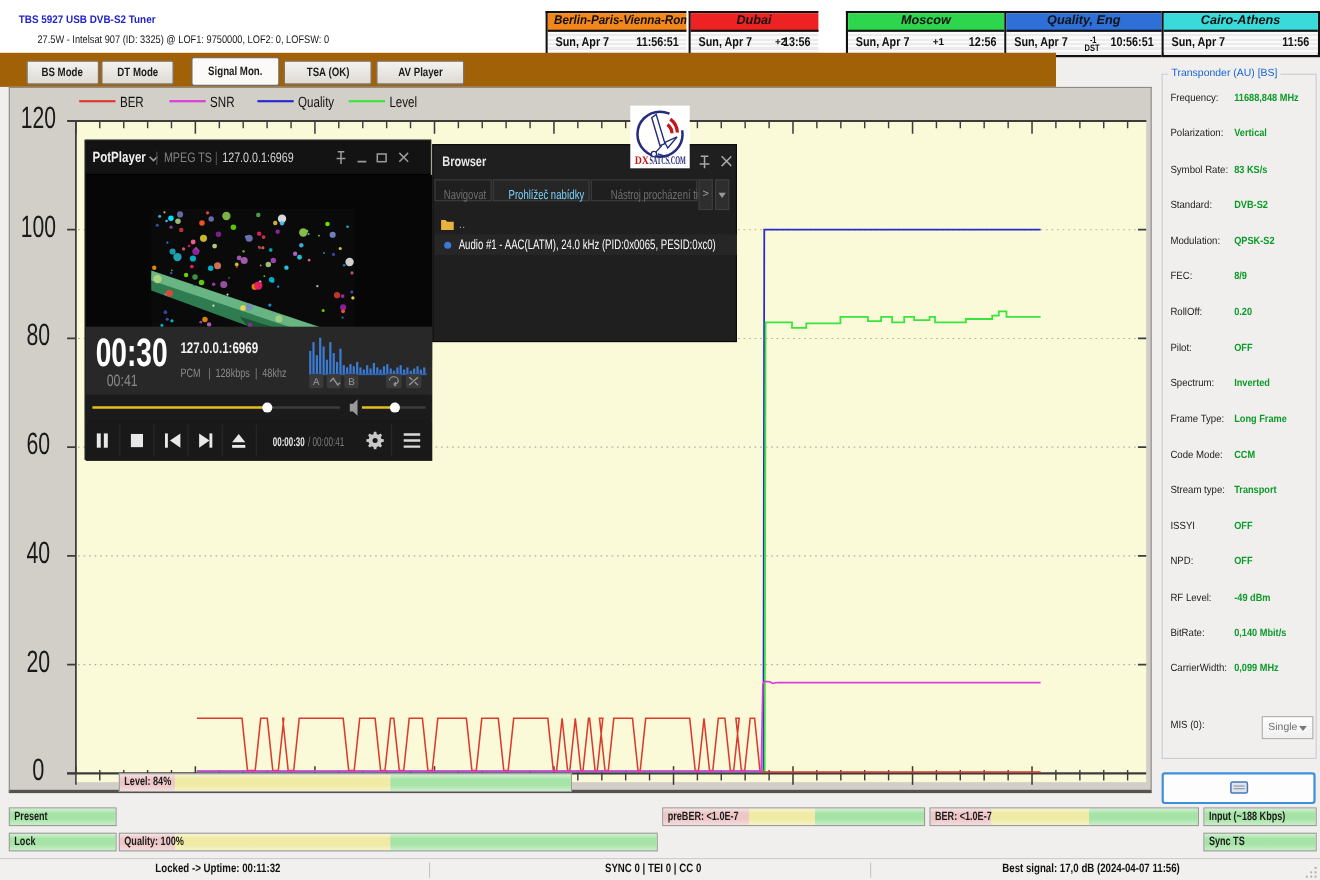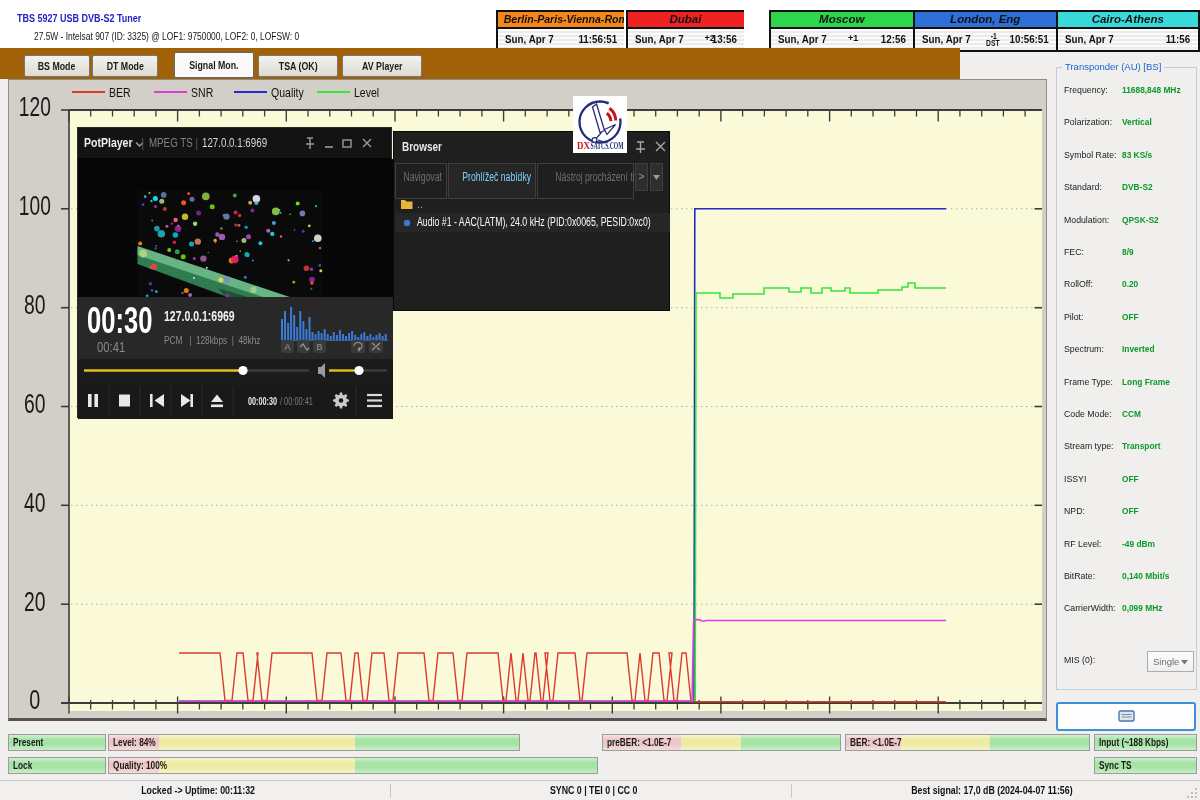--- a/index.html
+++ b/index.html
@@ -27,21 +27,21 @@
 .legt{position:absolute;top:85px;font-size:13.5px;color:#111;transform:scaleX(.78);transform-origin:left;white-space:nowrap}
 
 #pot{position:absolute;left:77px;top:127px;width:315px;height:291px;background:#121212;border:1px solid #2a2a2a}
 #pot .tb{position:absolute;left:0;top:0;width:100%;height:31px;background:#131313;border-bottom:1px solid #000}
 #pot .vid{position:absolute;left:0;top:31px;width:315px;height:138px;background:#060606}
 #pot .inf{position:absolute;left:0;top:169px;width:315px;height:62px;background:#282828}
 #pot .seek{position:absolute;left:0;top:231px;width:315px;height:23px;background:#1b1b1b}
 #pot .ctl{position:absolute;left:0;top:254px;width:315px;height:37px;background:#191919}
 
 #brw{position:absolute;left:393px;top:131px;width:277px;height:180px;background:#1f1f1f;border:1px solid #0a0a0a}
-.btab{position:absolute;top:31px;height:36px;border:1px solid #3f3f3f;background:#1f1f1f;color:#6f6f6f;font-size:12px;text-align:center}
+.btab{position:absolute;top:31px;height:20px;border:1px solid #3f3f3f;background:#1f1f1f;color:#6f6f6f;font-size:12px;text-align:center}
 .btab span{display:inline-block;transform:scaleX(.72);white-space:nowrap;line-height:26px}
 
 #tpanel{position:absolute;left:1056px;top:67px;width:141px;height:623px;border:1px solid #c5cdd8}
 .tlab{position:absolute;left:1064px;font-size:9.5px;color:#1a1a1a;white-space:nowrap;transform:scaleX(.92);transform-origin:left}
 .tval{position:absolute;left:1122px;font-size:9.5px;font-weight:bold;color:#0a9a28;white-space:nowrap;transform:scaleX(.88);transform-origin:left}
 
 .pbar{position:absolute;height:17px;border:1px solid #9c9c9c;overflow:hidden;background:#ddd}
 .gloss{position:absolute;left:0;top:0;width:100%;height:100%;background:linear-gradient(180deg,rgba(255,255,255,.5),rgba(255,255,255,0) 30%,rgba(255,255,255,0) 62%,rgba(255,255,255,.4))}
 .ptxt{position:absolute;left:4px;top:1px;font-size:11px;font-weight:bold;transform:scaleX(.75);transform-origin:left;white-space:nowrap}
 
@@ -73,21 +73,21 @@
       </div>
       <div class="clkcol" style="left:769.0px;width:143.5px">
 <div class="clkttl" style="background:#2ed64e"><span style="transform:scaleX(1);display:inline-block;white-space:nowrap">Moscow</span></div>
 <div class="clktime">
           <span class="cdate">Sun, Apr 7</span>
           <span class="off">+1</span>
           <span class="ctime">12:56</span>
         </div>
       </div>
       <div class="clkcol" style="left:912.5px;width:143.5px">
-<div class="clkttl" style="background:#2e6fd8"><span style="transform:scaleX(1);display:inline-block;white-space:nowrap">London, Eng</span></div>
+<div class="clkttl" style="background:#2e6fd8"><span style="transform:scaleX(1);display:inline-block;white-space:nowrap">Quality, Eng</span></div>
 <div class="clktime">
           <span class="cdate">Sun, Apr 7</span>
           <span class="dst"><span class="dstm1">-1</span>DST</span>
           <span class="ctime">10:56:51</span>
         </div>
       </div>
       <div class="clkcol" style="left:1056.0px;width:143.5px;border-right:2px solid #111">
 <div class="clkttl" style="background:#3adada"><span style="transform:scaleX(1);display:inline-block;white-space:nowrap">Cairo-Athens</span></div>
 <div class="clktime">
           <span class="cdate">Sun, Apr 7</span>
@@ -605,21 +605,21 @@
         <line x1="3.5" y1="4.5" x2="13.5" y2="4.5" stroke="#8a8a8a" stroke-width="1"></line>
         <line x1="3.5" y1="7" x2="13.5" y2="7" stroke="#8a8a8a" stroke-width="1"></line>
       </svg>
 </div>
 
 <div class="pbar" style="left:8px;top:734px;width:98px">
       <div style="position:absolute;left:0px;top:0;width:98px;height:100%;background:#a6e3a6"></div>
       <div class="gloss"></div>
       <span class="ptxt" style="color:#1b1b1b">Present</span>
     </div>
-    <div class="pbar" style="left:108px;top:734px;width:412px">
+    <div class="pbar" style="left:108px;top:703px;width:412px">
       <div style="position:absolute;left:0px;top:0;width:50px;height:100%;background:#edc6c6"></div>
       <div style="position:absolute;left:50px;top:0;width:196px;height:100%;background:#efeaa4"></div>
       <div style="position:absolute;left:246px;top:0;width:166px;height:100%;background:#a6e3a6"></div>
       <div style="position:absolute;left:412px;top:0;width:78px;height:100%;background:#d8d6d2"></div>
       <div class="gloss"></div>
       <span class="ptxt" style="color:#1b1b1b">Level: 84%</span>
     </div>
     <div class="pbar" style="left:602px;top:734px;width:239px">
       <div style="position:absolute;left:0px;top:0;width:78px;height:100%;background:#edc6c6"></div>
       <div style="position:absolute;left:78px;top:0;width:60px;height:100%;background:#efeaa4"></div>

